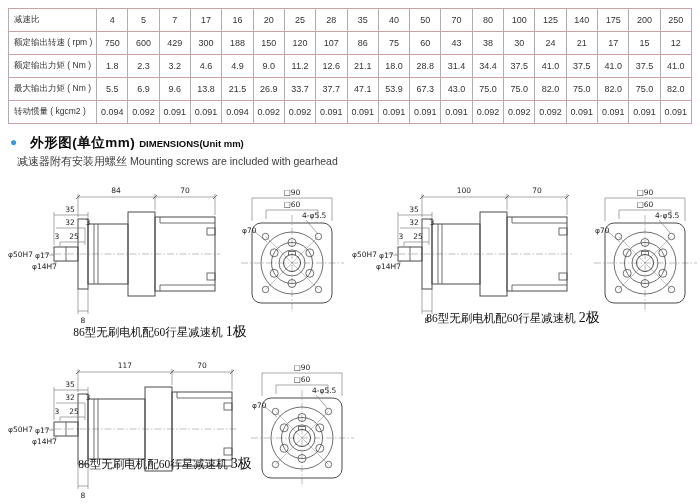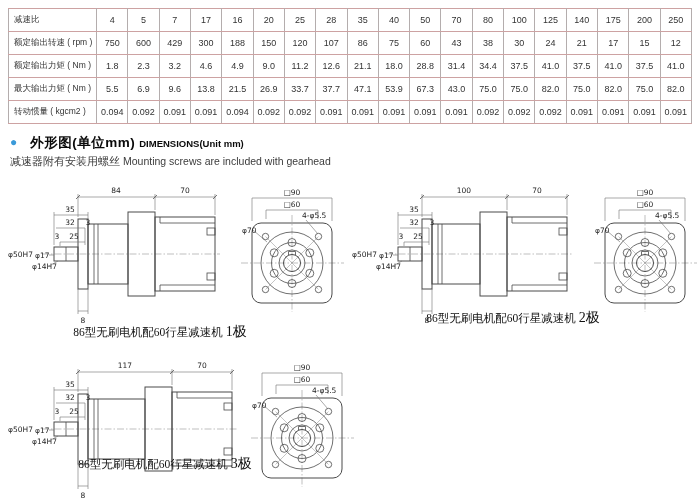--- a/index.html
+++ b/index.html
@@ -12,21 +12,21 @@
   table.spec td{border-left:1px solid #b4adad;border-right:1px solid #b4adad;
                 border-top:1px solid #cda2a2;border-bottom:1px solid #cda2a2;
                 height:22px;text-align:center;font-size:9px;color:#333;padding:0;
                 white-space:nowrap;overflow:hidden;}
   table.spec td.rowlabel{text-align:left;padding-left:5px;font-size:8.5px;color:#333;}
   
   .sec-head{position:absolute;left:10px;top:133px;white-space:nowrap;}
   .sec-bullet{color:#3a9ad9;font-size:12px;vertical-align:1px;}
   .sec-cn{font-size:13.5px;font-weight:bold;color:#0a0a0a;letter-spacing:0.5px;margin-left:13px;}
   .sec-en{font-size:9.5px;font-weight:bold;color:#0a0a0a;margin-left:4px;}
-  .sec-note{position:absolute;left:10px;top:151px;white-space:nowrap;}
+  .sec-note{position:absolute;left:17px;top:151px;white-space:nowrap;}
   .note-cn{font-size:11px;color:#3c3c3c;}
   .note-en{font-size:10.5px;color:#3c3c3c;margin-left:3px;}
   
   svg{position:absolute;overflow:visible;}
   .o{fill:none;stroke:#4a4a4a;stroke-width:1;}
   .o2{fill:none;stroke:#4a4a4a;stroke-width:0.8;}
   .dim{fill:none;stroke:#6e6e6e;stroke-width:0.6;}
   .tick{stroke:#555;stroke-width:0.8;}
   .cline{fill:none;stroke:#949494;stroke-width:0.6;stroke-dasharray:7 2 1.5 2;}
   .diag{fill:none;stroke:#8a8a8a;stroke-width:0.5;}

